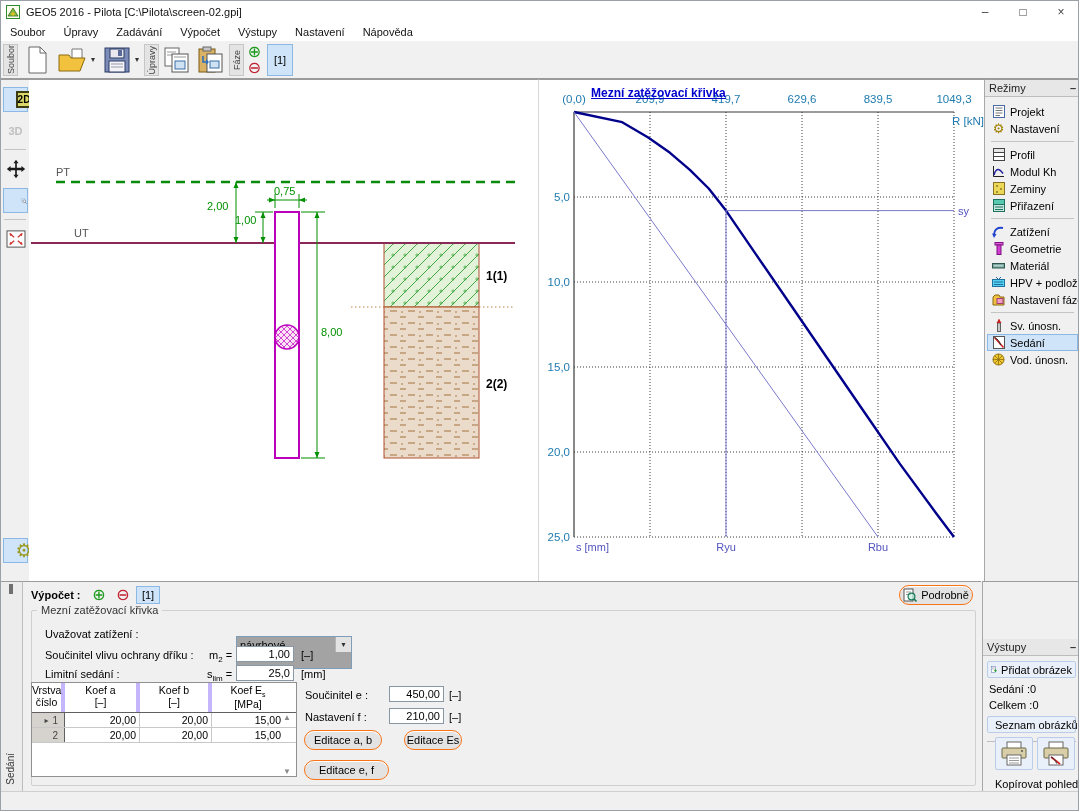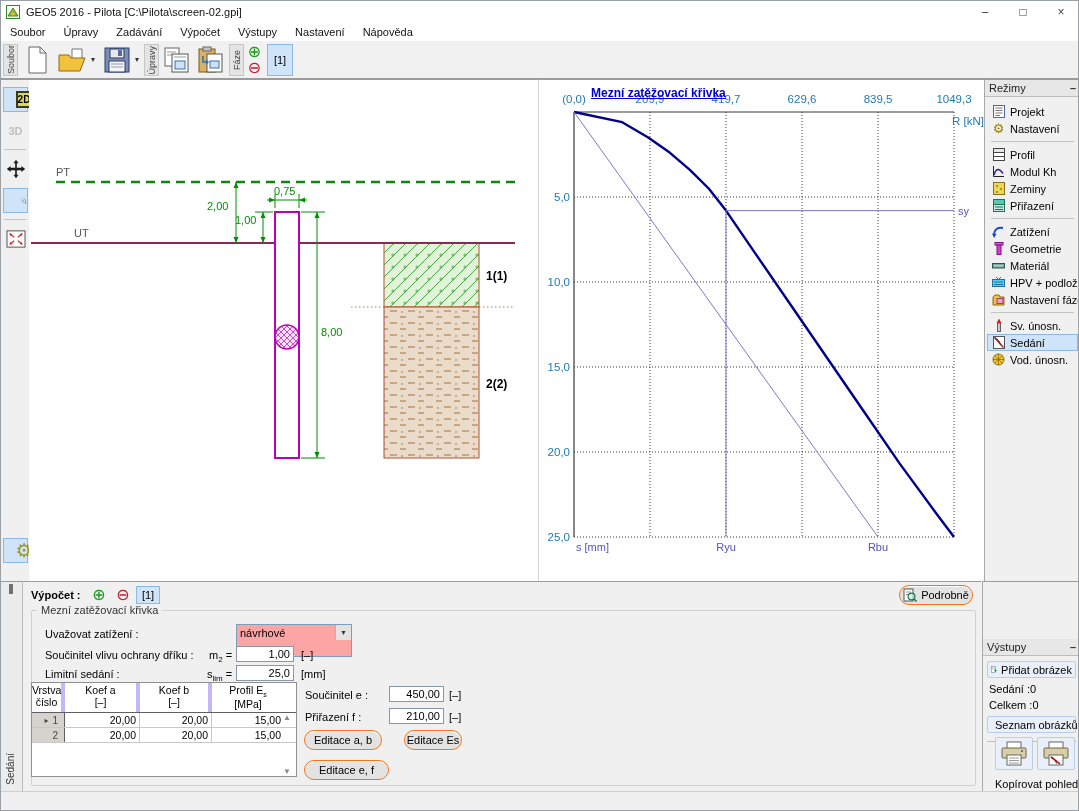--- a/index.html
+++ b/index.html
@@ -50,21 +50,21 @@
   .bottomtab{position:absolute;left:0;top:580px;width:22px;height:210px;background:#ececec;border-right:1px solid #bdbdbd;border-top:1px solid #9b9b9b;}
   .bottomtab .vlabel{position:absolute;left:4px;bottom:6px;writing-mode:vertical-rl;transform:rotate(180deg);font-size:10px;color:#333;}
   .calcpanel{position:absolute;left:22px;top:580px;width:958px;height:210px;background:#f0f0f0;border-top:1px solid #9b9b9b;}
   .outcol{position:absolute;left:981px;top:580px;width:98px;height:210px;background:#f0f0f0;border-top:1px solid #9b9b9b;border-left:1px solid #a8a8a8;}
   .statusbar{position:absolute;left:0;top:790px;width:1079px;height:21px;background:#f0f0f0;border-top:1px solid #cfcfcf;}
   .groupbox{position:absolute;left:8px;top:28px;width:945px;height:176px;border:1px solid #d0d0d0;border-radius:2px;}
   .grouplabel{position:absolute;left:14px;top:22px;background:#f0f0f0;padding:0 4px;color:#333;}
   .flabel{position:absolute;color:#000;}
   .input{position:absolute;background:#fff;border:1px solid #8a97a5;text-align:right;padding:1px 3px;font-size:11px;}
   .unit{position:absolute;color:#000;}
-  .dropdown{position:absolute;background:#fca5a5;border:1px solid #7f9db9;height:33px;}
+  .dropdown{position:absolute;background:#a3a3a3;border:1px solid #7f9db9;height:33px;margin-top:12px;}
   .dropdown .dval{position:absolute;left:3px;top:2px;}
   .dropdown .darr{position:absolute;right:0;top:0;width:16px;height:15px;background:#e3e3e3;border-left:1px solid #b5b5b5;display:flex;align-items:center;justify-content:center;font-size:7px;color:#333;}
   .pushbtn{position:absolute;background:#e3e3e3;border:1px solid #f97316;border-radius:10px;display:flex;align-items:center;justify-content:center;font-size:11px;box-shadow:inset 0 1px 0 #fff;}
   
   .gtable{position:absolute;left:8px;top:100px;width:266px;height:95px;background:#fff;border:1px solid #909090;}
   .gtable .hdr{display:flex;border-bottom:1px solid #606060;}
   .gtable .hc{border-right:4px solid #c4b5fd;text-align:center;padding-top:1px;height:29px;font-size:10.5px;}
   .gtable .row{display:flex;height:15px;border-bottom:1px solid #c8c8c8;}
   .gtable .numc{width:33px;background:#d6d3ce;border-right:1px solid #606060;color:#444;font-size:10px;display:flex;align-items:center;justify-content:flex-end;padding-right:6px;}
   .gtable .vc{text-align:right;padding:1px 3px 0 0;border-right:1px solid #c8c8c8;font-size:10.5px;}
@@ -492,21 +492,21 @@
           </div>
         <div class="hc" style="width:75px">
             <div>Koef a</div>
             <div>[–]</div>
           </div>
         <div class="hc" style="width:72px">
             <div>Koef b</div>
             <div>[–]</div>
           </div>
         <div class="hc" style="width:72px;border-right:none">
-            <div><span>Profil E</span><sub style="font-size:7px">s</sub></div>
+            <div><span>Koef E</span><sub style="font-size:7px">s</sub></div>
             <div>[MPa]</div>
           </div>
       </div>
       <div class="row">
         <div class="numc">
             <span style="margin-right:4px;font-size:8px">▸</span>
             <span>1</span>
           </div>
         <div class="vc" style="width:75px">20,00</div>
         <div class="vc" style="width:72px">20,00</div>
@@ -522,21 +522,21 @@
       </div>
       <div class="tscroll">
         <div style="position:absolute;top:0">▲</div>
         <div style="position:absolute;bottom:0">▼</div>
       </div>
     </div>
 
     <span class="flabel" style="left:282px;top:107px">Součinitel e :</span>
     <div class="input" style="left:366px;top:104px;width:55px;height:16px">450,00</div>
     <span class="unit" style="left:426px;top:107px">[–]</span>
-    <span class="flabel" style="left:282px;top:129px">Přiřazení f :</span>
+    <span class="flabel" style="left:282px;top:129px">Nastavení f :</span>
     <div class="input" style="left:366px;top:126px;width:55px;height:16px">210,00</div>
     <span class="unit" style="left:426px;top:129px">[–]</span>
 
     <div class="pushbtn" style="left:281px;top:148px;width:78px;height:20px">Editace a, b</div>
     <div class="pushbtn" style="left:381px;top:148px;width:58px;height:20px">Editace Es</div>
     <div class="pushbtn" style="left:281px;top:178px;width:85px;height:20px">Editace e, f</div>
   </div>
 
   <div class="outcol">
     <div class="panelhead" style="margin-top:57px">

